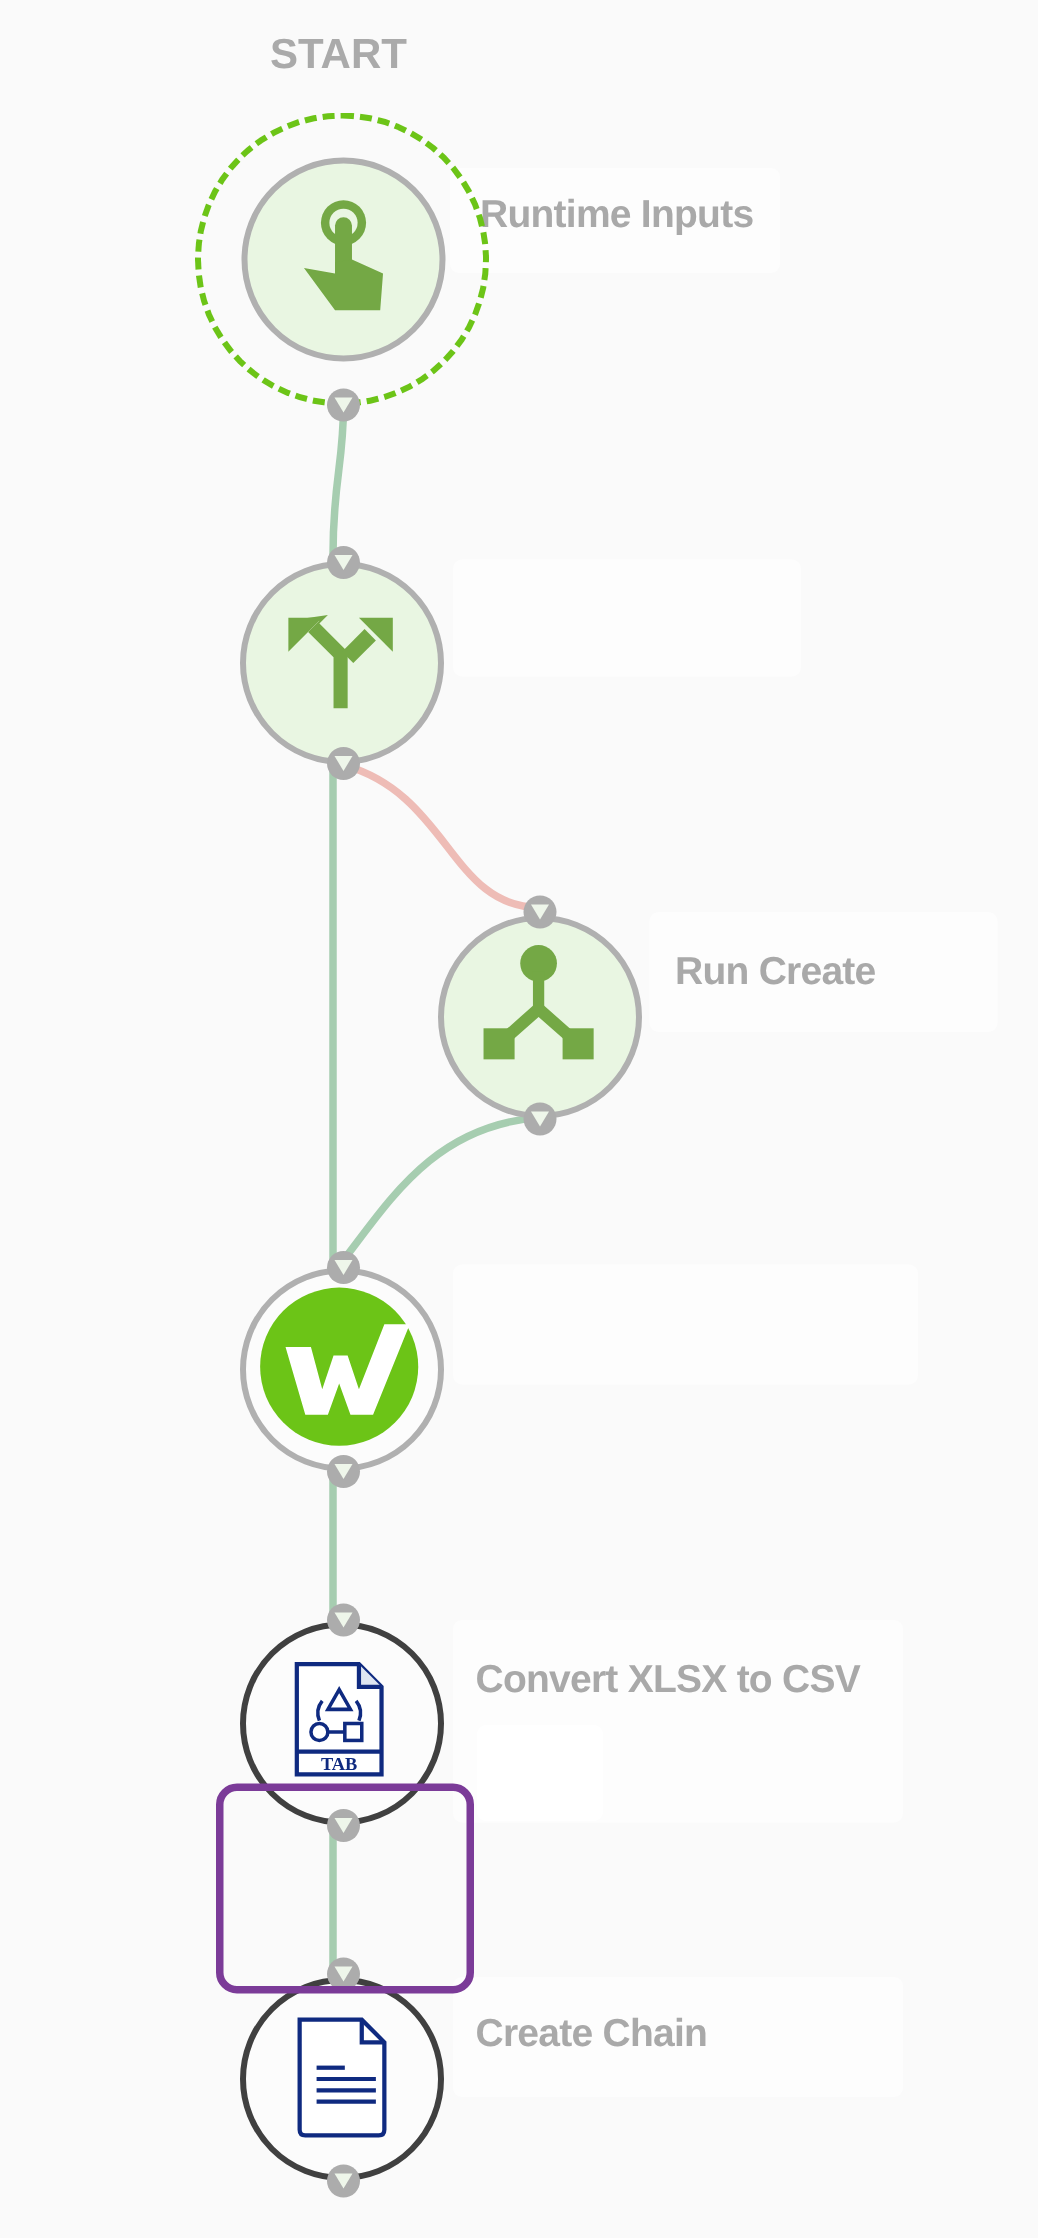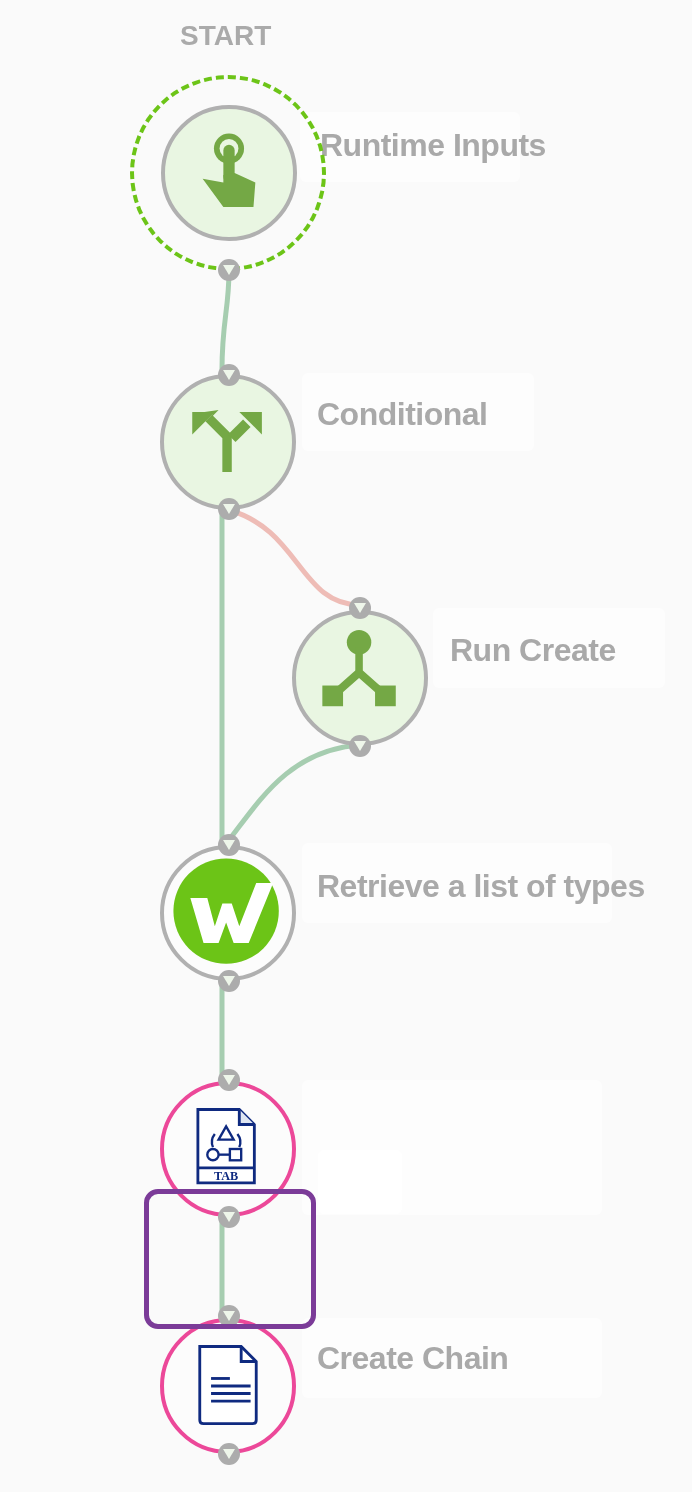--- a/index.html
+++ b/index.html
@@ -10,26 +10,26 @@
   }
   #canvas { position: absolute; left: 0; top: 0; width: 568px; height: 1492px; }
   .start-label {
     position: absolute; left: 180px; top: 20px;
     font-size: 28px; font-weight: bold; color: #aaaaaa; letter-spacing: 0px;
   }
   .label-box {
     position: absolute; background: #fdfdfd; border-radius: 6px;
   }
   .label-text {
-    position: absolute; font-size: 32px; font-weight: bold; color: #a9a9a9;
+    position: absolute; font-size: 26px; font-weight: bold; color: #a9a9a9;
     white-space: nowrap; letter-spacing: -0.5px;
   }
   .node { position: absolute; border-radius: 50%; box-sizing: border-box; cursor: pointer; }
   .node-light { background: #e9f6e2; border: 4px solid #b0b0b0; }
-  .node-white { background: #fcfcfc; border: 4px solid #ec4899; }
+  .node-white { background: #fcfcfc; border: 4px solid #404040; }
   .node-w { background: #fcfcfc; border: 4px solid #b0b0b0; }
   .node svg { position: absolute; left: 0; top: 0; width: 100%; height: 100%; }
   .port {
     position: absolute; width: 22px; height: 22px; border-radius: 50%;
     background: #acacac; cursor: pointer;
   }
   .port::after {
     content: ""; position: absolute; left: 5px; top: 6px;
     border-left: 6px solid transparent; border-right: 6px solid transparent;
     border-top: 10px solid #eef6ea;
@@ -66,21 +66,20 @@
     <svg viewBox="0 0 136 136">
       <circle cx="68" cy="42" r="16" fill="#74a845"></circle>
       <circle cx="68" cy="42" r="10" fill="#e9f6e2"></circle>
       <rect x="62" y="38" width="12" height="40" rx="6" fill="#74a845"></rect>
       <path d="M62,70 L62,78 L40,74 L62,104 L94,104 L96,78 L74,68 Z" fill="#74a845"></path>
     </svg>
   </div>
   <div class="port" style="left:218px;top:259px"></div>
 
   <div class="label-box" style="left:302px;top:373px;width:232px;height:78px"></div>
-  <div class="label-text" style="left:317px;top:396px">Conditional</div>
   <div class="node node-light" style="left:160px;top:374px;width:136px;height:136px">
     <svg viewBox="0 0 136 136">
       <path d="M30,38 L52,38 L44,46 L62,64 L62,100 L72,100 L72,60 L52,40 L58,34 Z" fill="#74a845"></path>
       <polygon points="30,36 54,36 30,60" fill="#74a845"></polygon>
       <polygon points="104,36 80,36 104,60" fill="#74a845"></polygon>
       <polygon points="84,44 92,52 76,68 68,60" fill="#74a845"></polygon>
     </svg>
   </div>
   <div class="port" style="left:218px;top:364px"></div>
   <div class="port" style="left:218px;top:498px"></div>
@@ -93,32 +92,32 @@
       <rect x="63" y="36" width="8" height="28" fill="#74a845"></rect>
       <path d="M63,60 L36,84 L42,90 L67,68 L92,90 L98,84 L71,60 Z" fill="#74a845"></path>
       <rect x="28" y="76" width="22" height="22" fill="#74a845"></rect>
       <rect x="84" y="76" width="22" height="22" fill="#74a845"></rect>
     </svg>
   </div>
   <div class="port" style="left:349px;top:597px"></div>
   <div class="port" style="left:349px;top:735px"></div>
 
   <div class="label-box" style="left:302px;top:843px;width:310px;height:80px"></div>
-  <div class="label-text" style="left:317px;top:868px">Retrieve a list of types</div>
   <div class="node node-w" style="left:160px;top:845px;width:136px;height:136px">
     <svg viewBox="0 0 136 136">
       <circle cx="66" cy="66" r="56" fill="#6cc417"></circle>
       <path d="M28,52 L46,52 L54,82 L62,58 L72,58 L80,82 L98,36 L116,36 L90,100 L74,100 L66,78 L58,100 L42,100 Z" fill="#ffffff"></path>
     </svg>
   </div>
   <div class="port" style="left:218px;top:834px"></div>
   <div class="port" style="left:218px;top:970px"></div>
 
   <div class="label-box" style="left:302px;top:1080px;width:300px;height:135px"></div>
   <div class="label-box" style="left:318px;top:1150px;width:84px;height:64px;background:#ffffff"></div>
+  <div class="label-text" style="left:317px;top:1104px">Convert XLSX to CSV</div>
   <div class="node node-white" style="left:160px;top:1081px;width:136px;height:136px">
     <svg viewBox="0 0 136 136">
       <path d="M36,26 L80,26 L96,42 L96,104 L36,104 Z" fill="#ffffff" stroke="#0f2a80" stroke-width="3"></path>
       <path d="M80,26 L80,42 L96,42" fill="#dfe6f2" stroke="#0f2a80" stroke-width="3"></path>
       <polygon points="66,44 58,58 74,58" fill="none" stroke="#0f2a80" stroke-width="2.5"></polygon>
       <path d="M54,52 A14,14 0 0 0 52,66" fill="none" stroke="#0f2a80" stroke-width="2.5"></path>
       <path d="M78,52 A14,14 0 0 1 80,66" fill="none" stroke="#0f2a80" stroke-width="2.5"></path>
       <circle cx="52" cy="74" r="6" fill="none" stroke="#0f2a80" stroke-width="2.5"></circle>
       <line x1="58" y1="74" x2="70" y2="74" stroke="#0f2a80" stroke-width="2.5"></line>
       <rect x="70" y="68" width="12" height="12" fill="none" stroke="#0f2a80" stroke-width="2.5"></rect>

